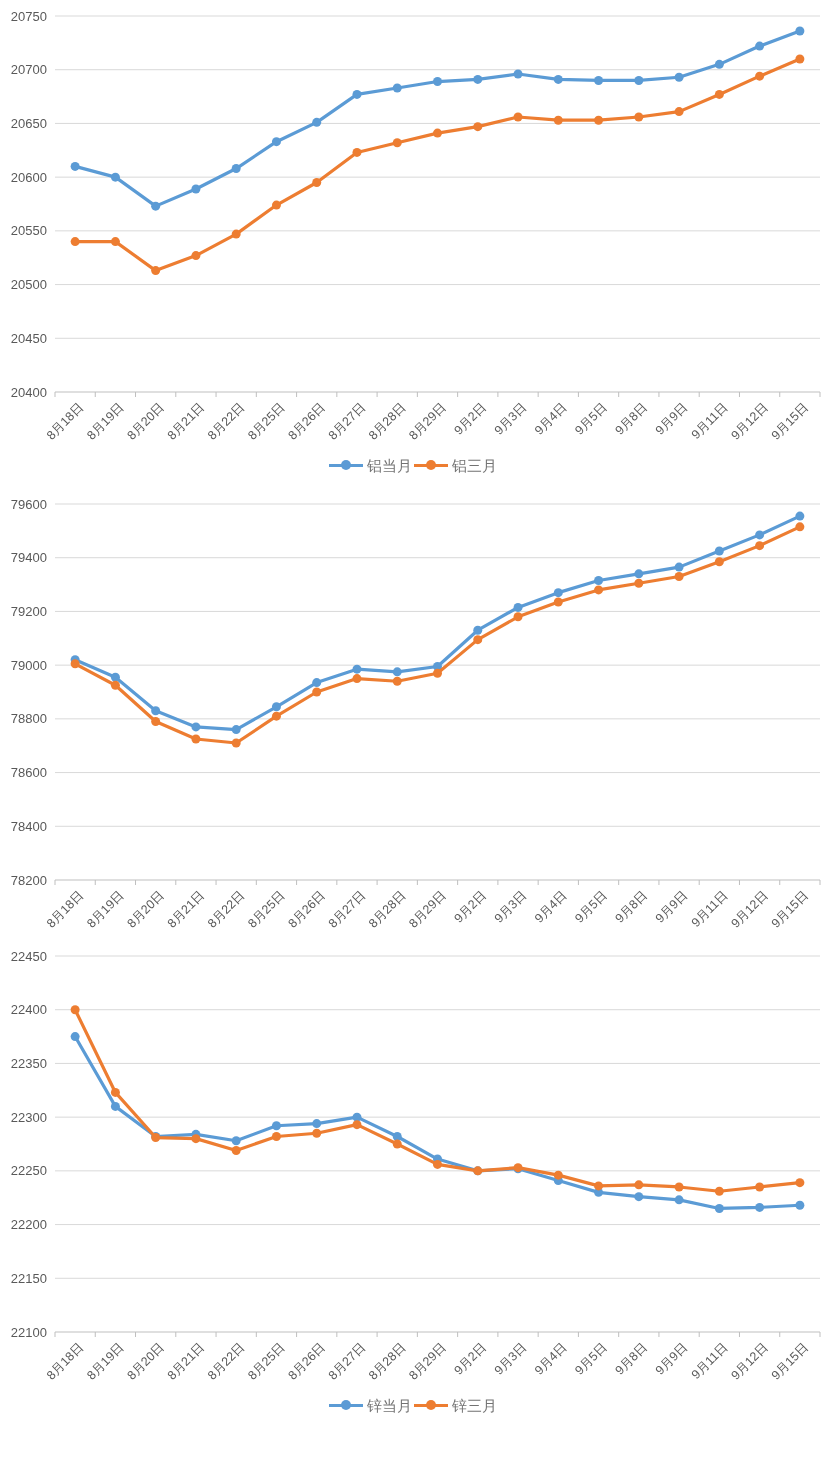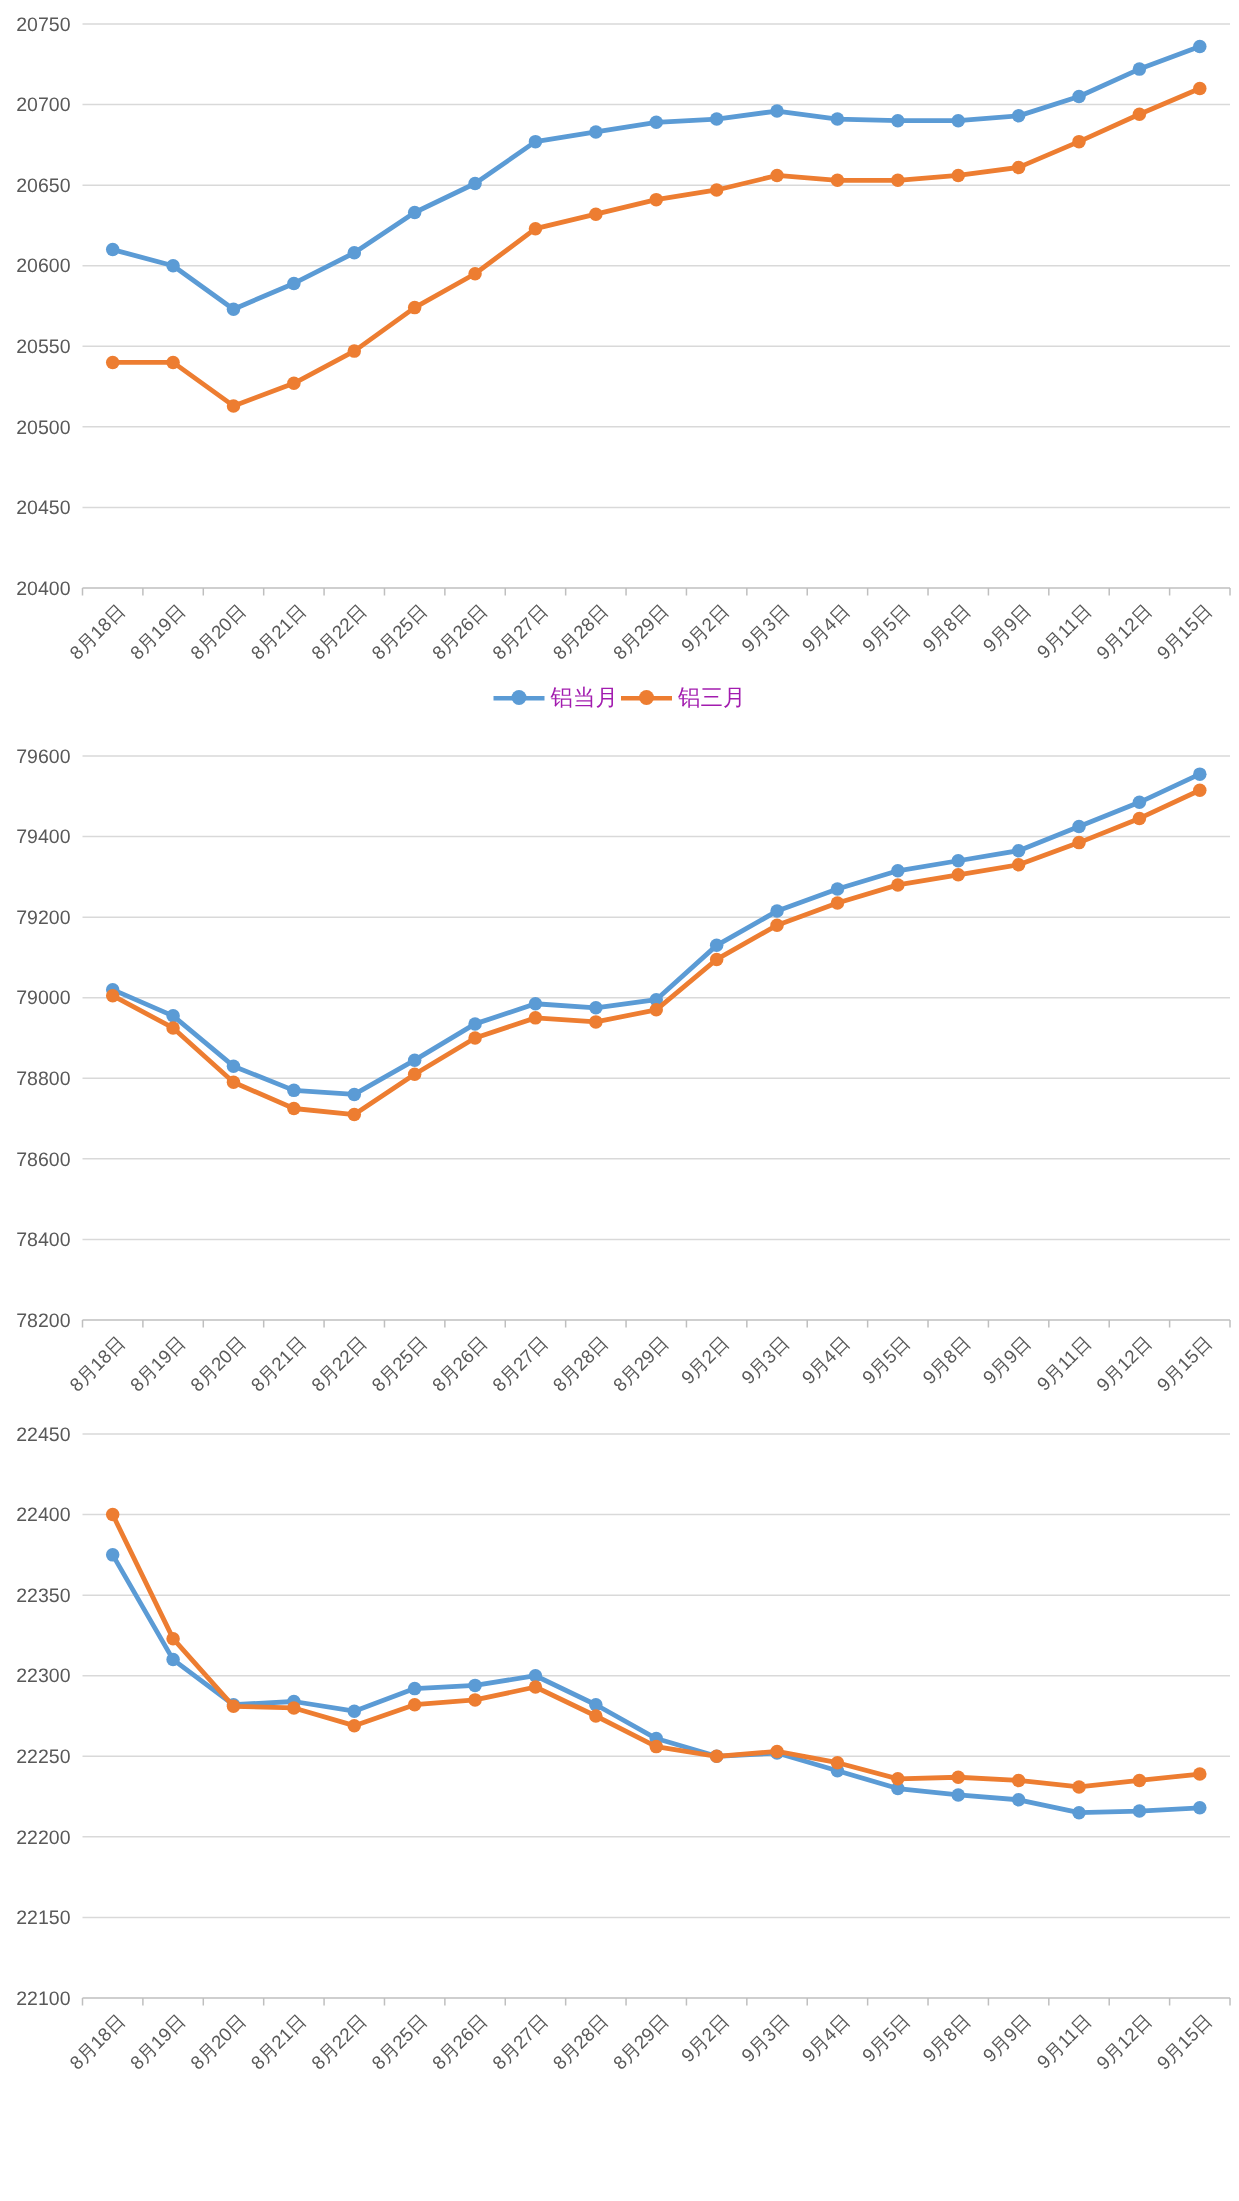--- a/index.html
+++ b/index.html
@@ -42,21 +42,21 @@
     left: 50%;
     top: 50%;
     width: 10px;
     height: 10px;
     border-radius: 50%;
     transform: translate(-50%, -50%);
     display: inline-block;
   }
   .legend-label {
     font-size: 15px;
-    color: #a21caf;
+    color: #737373;
     line-height: 1;
   }
 </style>
 </head>
 <body>
 
 <div class="page">
 
   <section class="chart-block">
     <svg class="plot" width="826" height="452" viewBox="0 0 826 452">
@@ -393,15 +393,29 @@
           <circle cx="518.0263157894738" cy="227.6342857142857" r="4.5" fill="#ED7D31"></circle>
           <circle cx="558.2894736842105" cy="235.15428571428572" r="4.5" fill="#ED7D31"></circle>
           <circle cx="598.5526315789474" cy="245.89714285714285" r="4.5" fill="#ED7D31"></circle>
           <circle cx="638.8157894736842" cy="244.82285714285715" r="4.5" fill="#ED7D31"></circle>
           <circle cx="679.078947368421" cy="246.97142857142856" r="4.5" fill="#ED7D31"></circle>
           <circle cx="719.3421052631579" cy="251.26857142857142" r="4.5" fill="#ED7D31"></circle>
           <circle cx="759.6052631578948" cy="246.97142857142856" r="4.5" fill="#ED7D31"></circle>
           <circle cx="799.8684210526316" cy="242.67428571428573" r="4.5" fill="#ED7D31"></circle>
         </g>
       </svg>
+    <div class="legend">
+      <div class="legend-item">
+        <span class="legend-marker" style="background: rgb(91, 155, 213);">
+            <span class="legend-dot" style="background: rgb(91, 155, 213);"></span>
+          </span>
+        <span class="legend-label">锌当月</span>
+      </div>
+      <div class="legend-item">
+        <span class="legend-marker" style="background: rgb(237, 125, 49);">
+            <span class="legend-dot" style="background: rgb(237, 125, 49);"></span>
+          </span>
+        <span class="legend-label">锌三月</span>
+      </div>
+    </div>
   </section>
 
 </div>
 
 </body></html>

